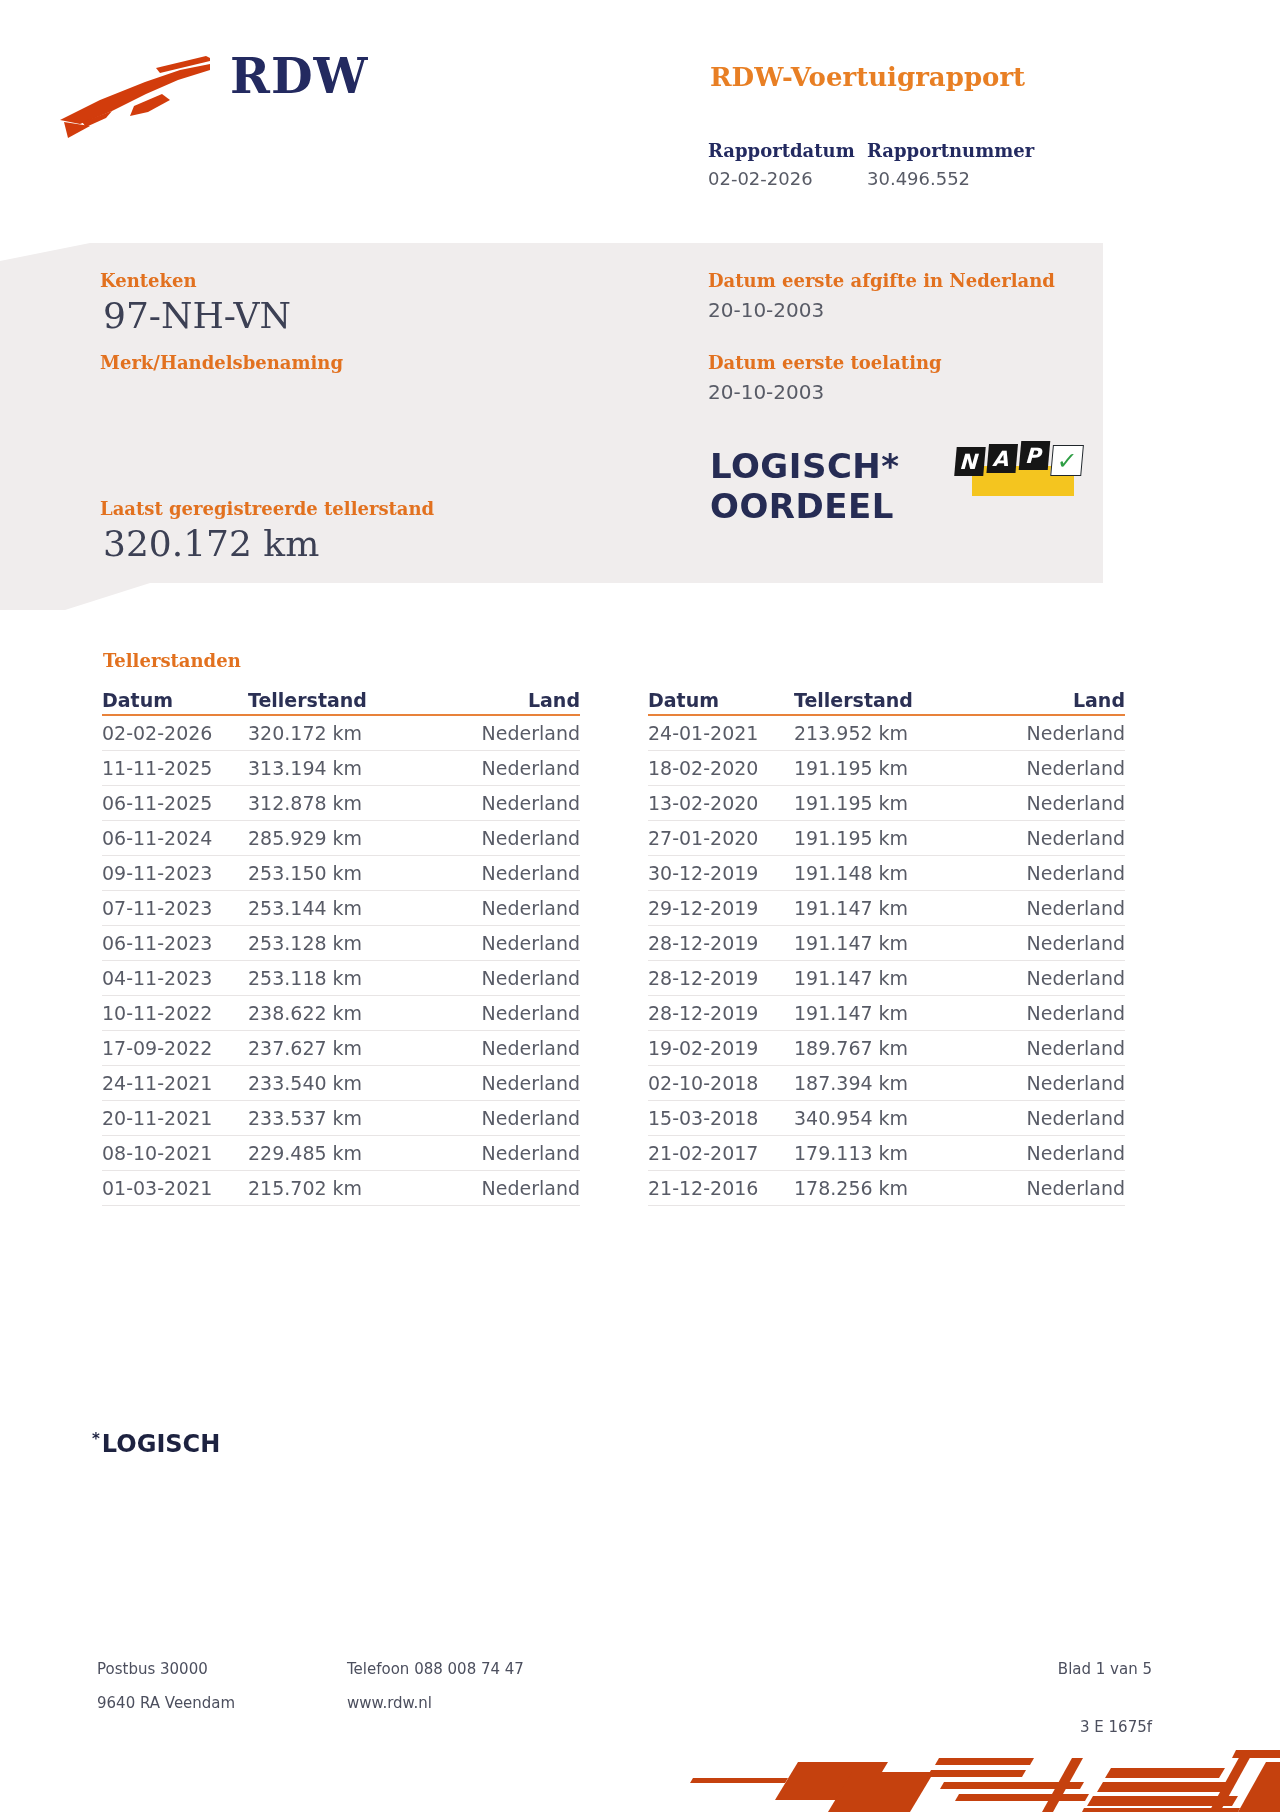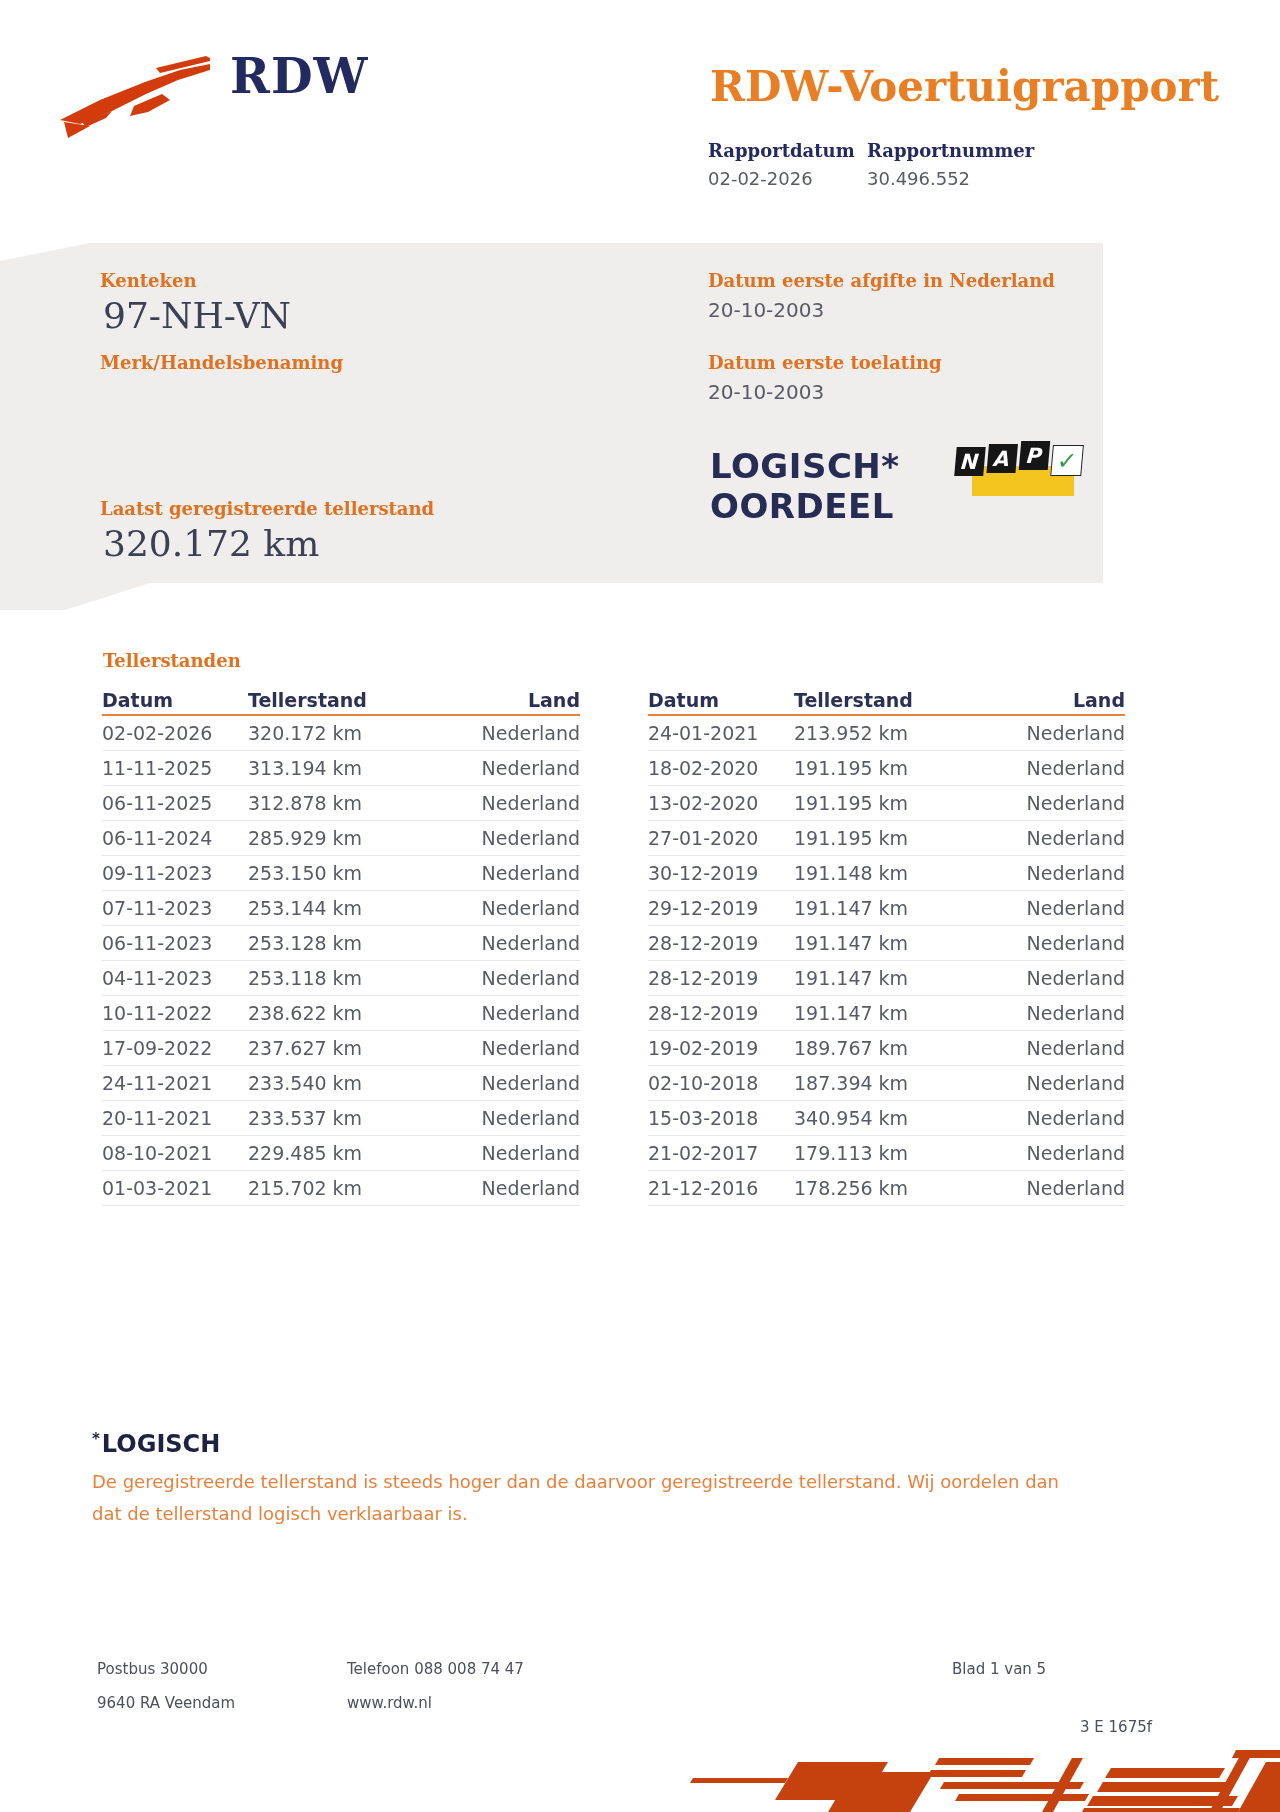--- a/index.html
+++ b/index.html
@@ -4,21 +4,21 @@
 <style>
   html,body{margin:0;padding:0;background:#ffffff;}
   .page{position:relative;width:1280px;height:1812px;background:#ffffff;overflow:hidden;
         font-family:"DejaVu Sans","Liberation Sans",sans-serif;text-decoration:underline;}
 
   
   .logo-swoosh{position:absolute;left:60px;top:56px;width:150px;height:86px;}
   .logo-word{position:absolute;left:230px;top:48px;font-family:"DejaVu Serif","Liberation Serif",serif;
              font-weight:bold;font-size:48px;color:#232a60;letter-spacing:1px;}
   .doc-title{position:absolute;left:710px;top:62px;font-family:"DejaVu Serif","Liberation Serif",serif;
-             font-weight:bold;font-size:42px;color:#e87f24;}
+             font-weight:bold;font-size:26px;color:#e87f24;}
   .meta{position:absolute;top:140px;}
   .meta-date{left:708px;}
   .meta-num{left:867px;}
   .meta .lbl{font-family:"DejaVu Serif","Liberation Serif",serif;font-weight:bold;font-size:18px;color:#232a60;}
   .meta .val{margin-top:7px;font-size:18px;color:#585b66;}
 
   
   .graybox{position:absolute;left:0;top:243px;width:1103px;height:367px;background:#f0eded;
            clip-path:polygon(0 18px,90px 0,100% 0,100% 340px,150px 340px,65px 100%,0 100%);}
   .gb{position:absolute;}
@@ -52,21 +52,21 @@
 
   
   .verdict-head{position:absolute;left:92px;top:1430px;font-weight:bold;font-size:24px;color:#1d2240;}
   .verdict-head .star{font-size:15px;vertical-align:8px;margin-right:2px;}
   .verdict-text{position:absolute;left:92px;top:1466px;width:990px;font-size:18px;line-height:32px;color:#e8813c;}
 
   
   .footer-item{position:absolute;font-size:15px;color:#4c4f5e;}
   .f-a1{left:97px;top:1660px;} .f-a2{left:97px;top:1694px;}
   .f-p{left:347px;top:1660px;} .f-w{left:347px;top:1694px;}
-  .f-b{left:952px;top:1660px;width:200px;text-align:left;}
+  .f-b{left:952px;top:1660px;width:200px;text-align:right;}
   .f-c{left:952px;top:1694px;width:200px;text-align:right;margin-top:24px;}
 
   
   .bottom-stripes{position:absolute;right:0;bottom:0;width:600px;height:62px;}
 </style>
 </head>
 <body>
 
 <div class="page">
 
@@ -277,21 +277,20 @@
           <span class="c0">21-12-2016</span>
           <span class="c1">178.256 km</span>
           <span class="c2">Nederland</span>
         </div>
       </div>
   </div>
 
   <div class="verdict-head">
     <span class="star">*</span><span>LOGISCH</span>
   </div>
-  <div class="verdict-text">De geregistreerde tellerstand is steeds hoger dan de daarvoor geregistreerde tellerstand. Wij oordelen dan dat de tellerstand logisch verklaarbaar is.</div>
 
   <div class="footer-item f-a1">Postbus 30000</div>
   <div class="footer-item f-a2">9640 RA Veendam</div>
   <div class="footer-item f-p">Telefoon 088 008 74 47</div>
   <div class="footer-item f-w">www.rdw.nl</div>
   <div class="footer-item f-b">Blad 1 van 5</div>
   <div class="footer-item f-c">3 E 1675f</div>
 
   <svg class="bottom-stripes" viewBox="0 0 600 62" preserveAspectRatio="none">
     <g fill="#c5410e">

